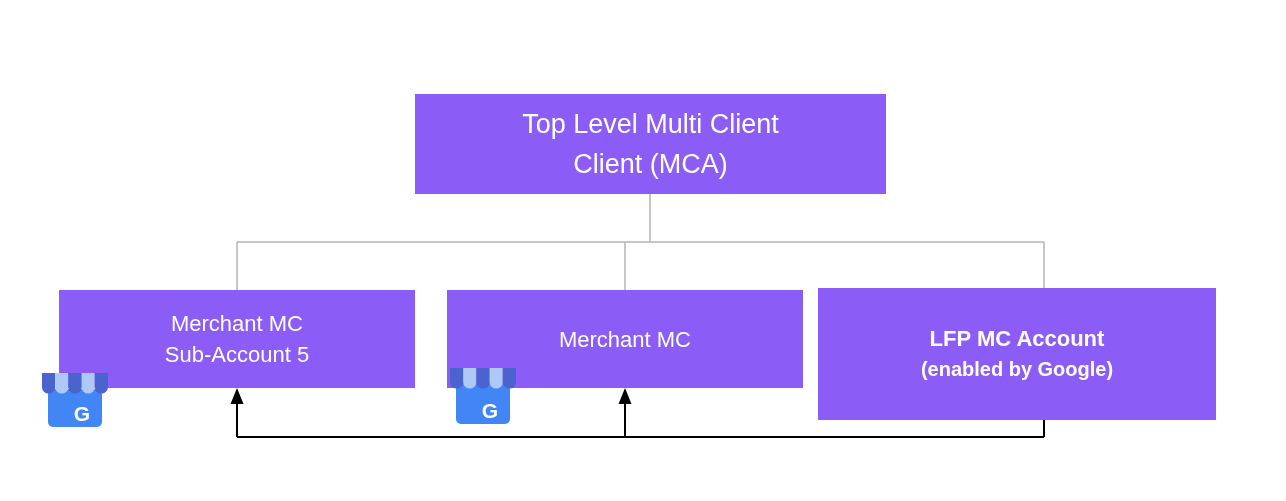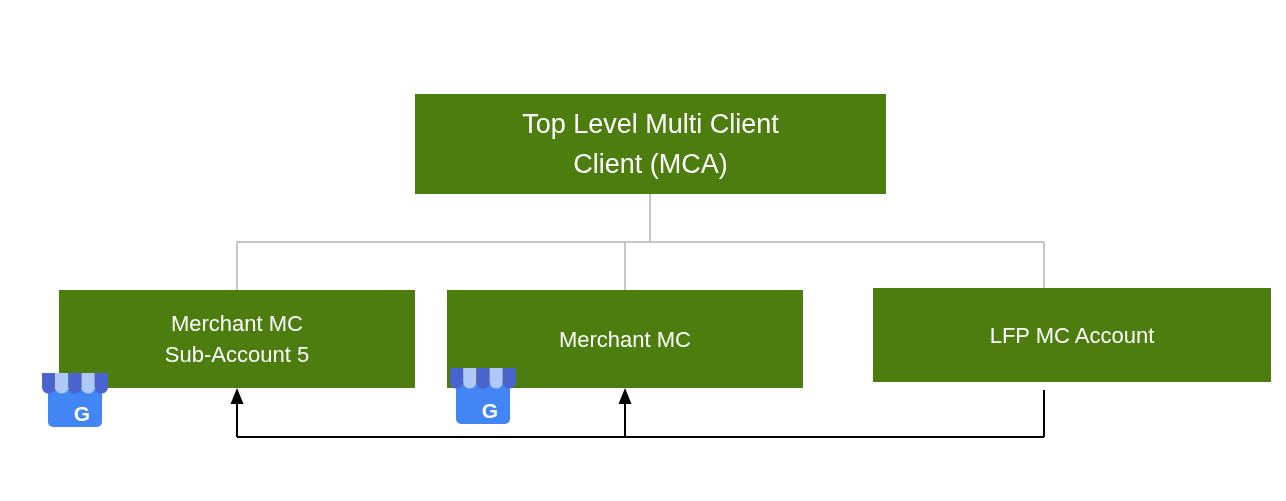--- a/index.html
+++ b/index.html
@@ -18,21 +18,21 @@
   .connector-layer {
     position: absolute;
     left: 0;
     top: 0;
     width: 1286px;
     height: 501px;
     pointer-events: none;
   }
   .node {
     position: absolute;
-    background: #4d7c0f;
+    background: #8b5cf6;
     color: #ffffff;
     display: flex;
     flex-direction: column;
     align-items: center;
     justify-content: center;
     text-align: center;
   }
   .node-top {
     left: 415px;
     top: 94px;
@@ -40,21 +40,21 @@
     height: 100px;
     font-size: 27px;
     line-height: 40px;
   }
   .node-sub {
     font-size: 22px;
     line-height: 31px;
   }
   .node-sub1 { left: 59px;  top: 290px; width: 356px; height: 98px; }
   .node-sub2 { left: 447px; top: 290px; width: 356px; height: 98px; }
-  .node-lfp  { left: 873px; top: 288px; width: 398px; height: 94px; }
+  .node-lfp  { left: 818px; top: 288px; width: 398px; height: 132px; font-weight: bold; }
   .node-lfp .line2 { font-size: 20px; }
   .biz-icon {
     position: absolute;
   }
   .biz-icon-1 { left: 38px;  top: 371px; }
   .biz-icon-2 { left: 446px; top: 366px; }
 </style>
 </head>
 <body>
 
@@ -91,20 +91,21 @@
     <div class="line1">Merchant MC</div>
     <div class="line2">Sub-Account 5</div>
   </div>
 
   <div class="node node-sub node-sub2">
     <div class="line1">Merchant MC</div>
   </div>
 
   <div class="node node-sub node-lfp">
     <div class="line1">LFP MC Account</div>
+    <div class="line2">(enabled by Google)</div>
   </div>
 
   <svg class="biz-icon biz-icon-1" width="74" height="58" viewBox="0 0 74 58" xmlns="http://www.w3.org/2000/svg">
     <rect x="10" y="18" width="54" height="38" rx="5" fill="#4285f4"></rect>
     <g>
       <path d="M4 2 h13.2 v14 a6.6 6.6 0 0 1 -13.2 0 z" fill="#4a63cf"></path>
       <path d="M17.2 2 h13.2 v14 a6.6 6.6 0 0 1 -13.2 0 z" fill="#aec9f8"></path>
       <path d="M30.4 2 h13.2 v14 a6.6 6.6 0 0 1 -13.2 0 z" fill="#4a63cf"></path>
       <path d="M43.6 2 h13.2 v14 a6.6 6.6 0 0 1 -13.2 0 z" fill="#aec9f8"></path>
       <path d="M56.8 2 h13.2 v14 a6.6 6.6 0 0 1 -13.2 0 z" fill="#4a63cf"></path>

